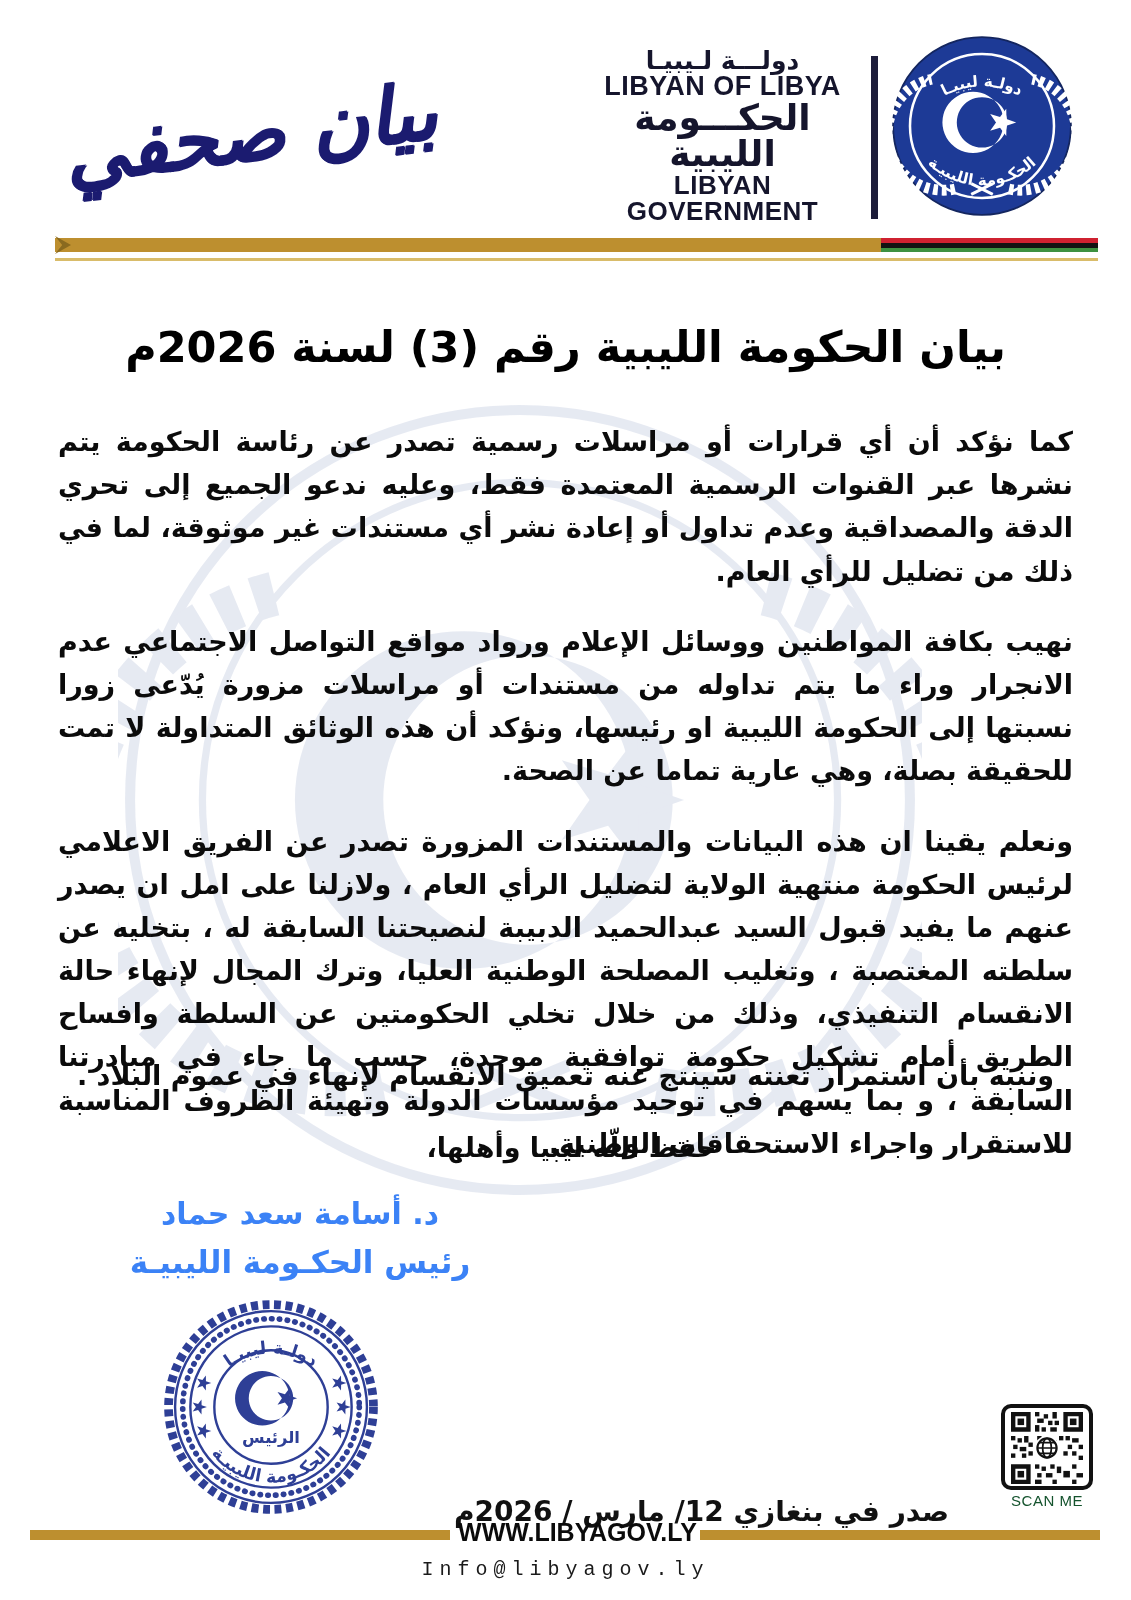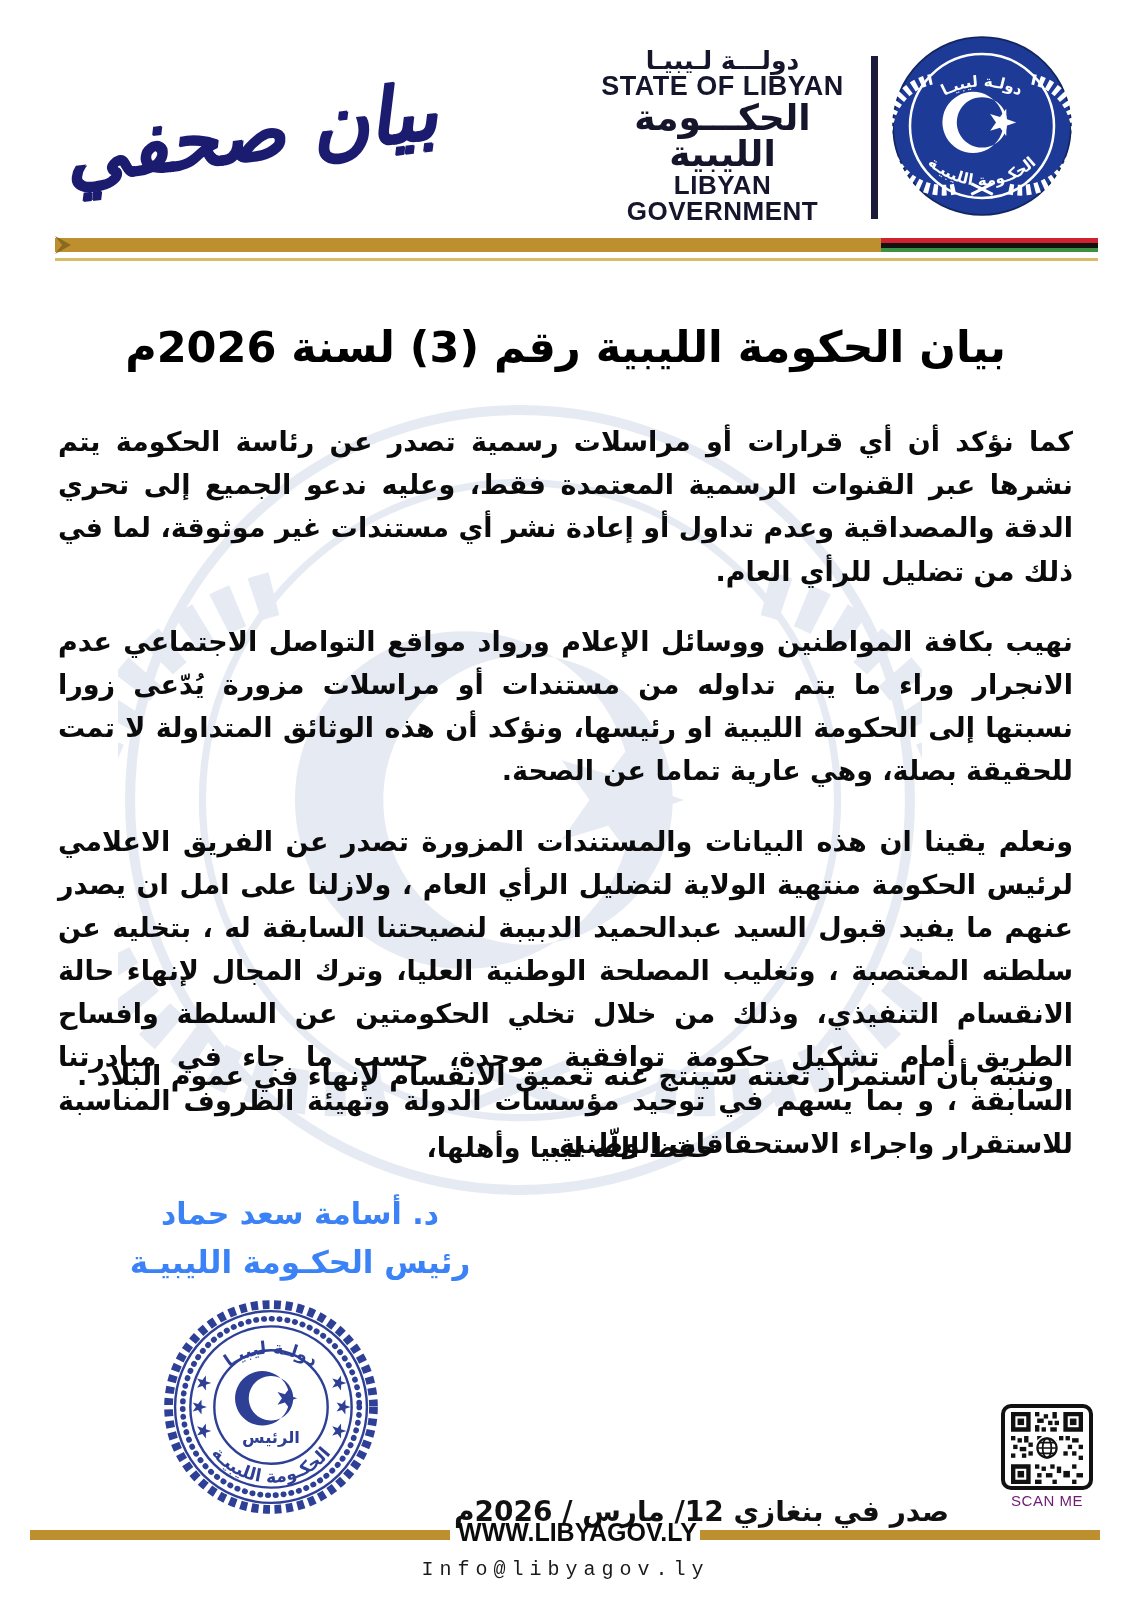--- a/index.html
+++ b/index.html
@@ -107,21 +107,21 @@
   }
   .qr-wrap {
     position:absolute; left:1000px; top:1404px; width:94px;
     display:flex; flex-direction:column; align-items:center;
   }
   .qr-frame {
     width:92px; height:86px; border:4px solid #111; border-radius:10px;
     background:#fff; padding:4px;
   }
   .qr-label {
-    margin-top:2px; font-size:15px; color:#701a75;
+    margin-top:2px; font-size:15px; color:#14532d;
     font-family:"Liberation Sans", sans-serif; letter-spacing:0.5px;
   }
 
   
   .footer-bar-left  { position:absolute; left:30px;  top:1530px; width:420px; height:10px; background:#bd8f2f; }
   .footer-bar-right { position:absolute; left:700px; top:1530px; width:400px; height:10px; background:#bd8f2f; }
   .footer-site {
     position:absolute; left:455px; top:1518px; width:245px;
     text-align:center; font-size:25px; font-weight:bold; color:#0b0b0b;
     font-family:"Liberation Sans", sans-serif; letter-spacing:0px;
@@ -151,21 +151,21 @@
       <path d="M 88 176 L 112 166 M 112 176 L 88 166" stroke-width="3"></path>
     </g>
     <path fill="#46619f" fill-rule="evenodd" d="M 86 58 a 42 42 0 1 0 0.02 0 Z M 102 64 a 36 36 0 1 1 -0.02 0 Z"></path>
     <use href="#wm-star" fill="#46619f" transform="translate(124,100) scale(2.1)"></use>
   </svg>
 
   <div class="calligraphy">بيان صحفي</div>
 
   <div class="header-block">
     <div class="hb-ar1">دولـــة لـيبيـا</div>
-    <div class="hb-en1">STATE OF LIBYAN</div>
+    <div class="hb-en1">LIBYAN OF LIBYA</div>
     <div class="hb-ar2">الحكـــومة الليبية</div>
     <div class="hb-en2">LIBYAN GOVERNMENT</div>
   </div>
 
   <div class="vbar"></div>
 
   <svg class="logo" viewBox="0 0 100 100" aria-hidden="true">
     <defs>
       <path id="lg-star" d="M 8 0 L 2.59 -1.88 L 2.47 -7.61 L -0.99 -3.04 L -6.47 -4.70 L -3.2 0 L -6.47 4.70 L -0.99 3.04 L 2.47 7.61 L 2.59 1.88 Z"></path>
       <path id="lg-top-arc" d="M 9 57 A 43.5 43.5 0 0 1 91 57" fill="none"></path>

